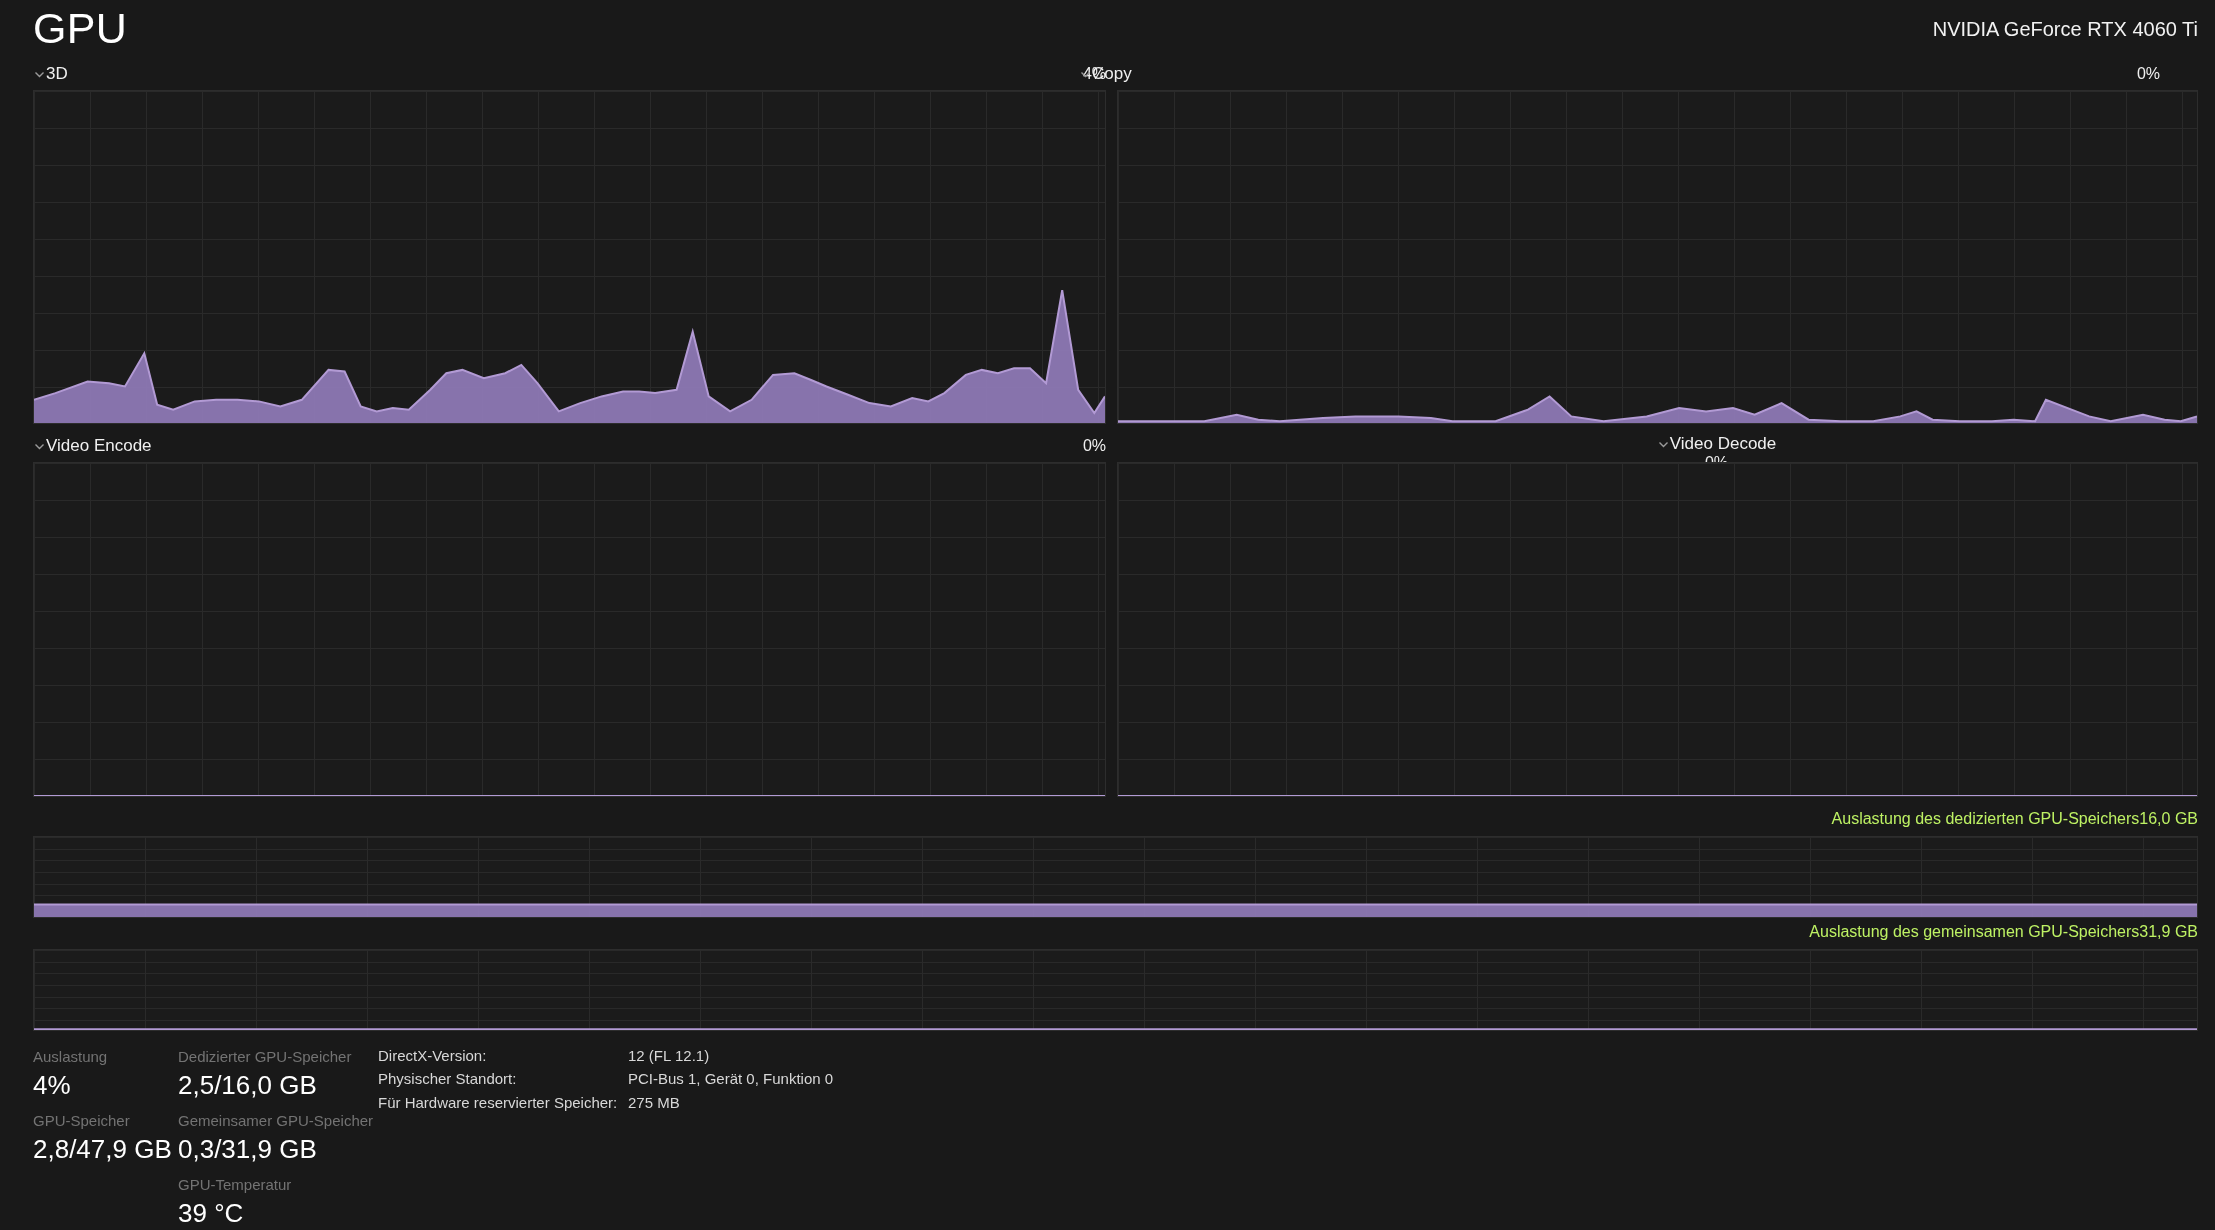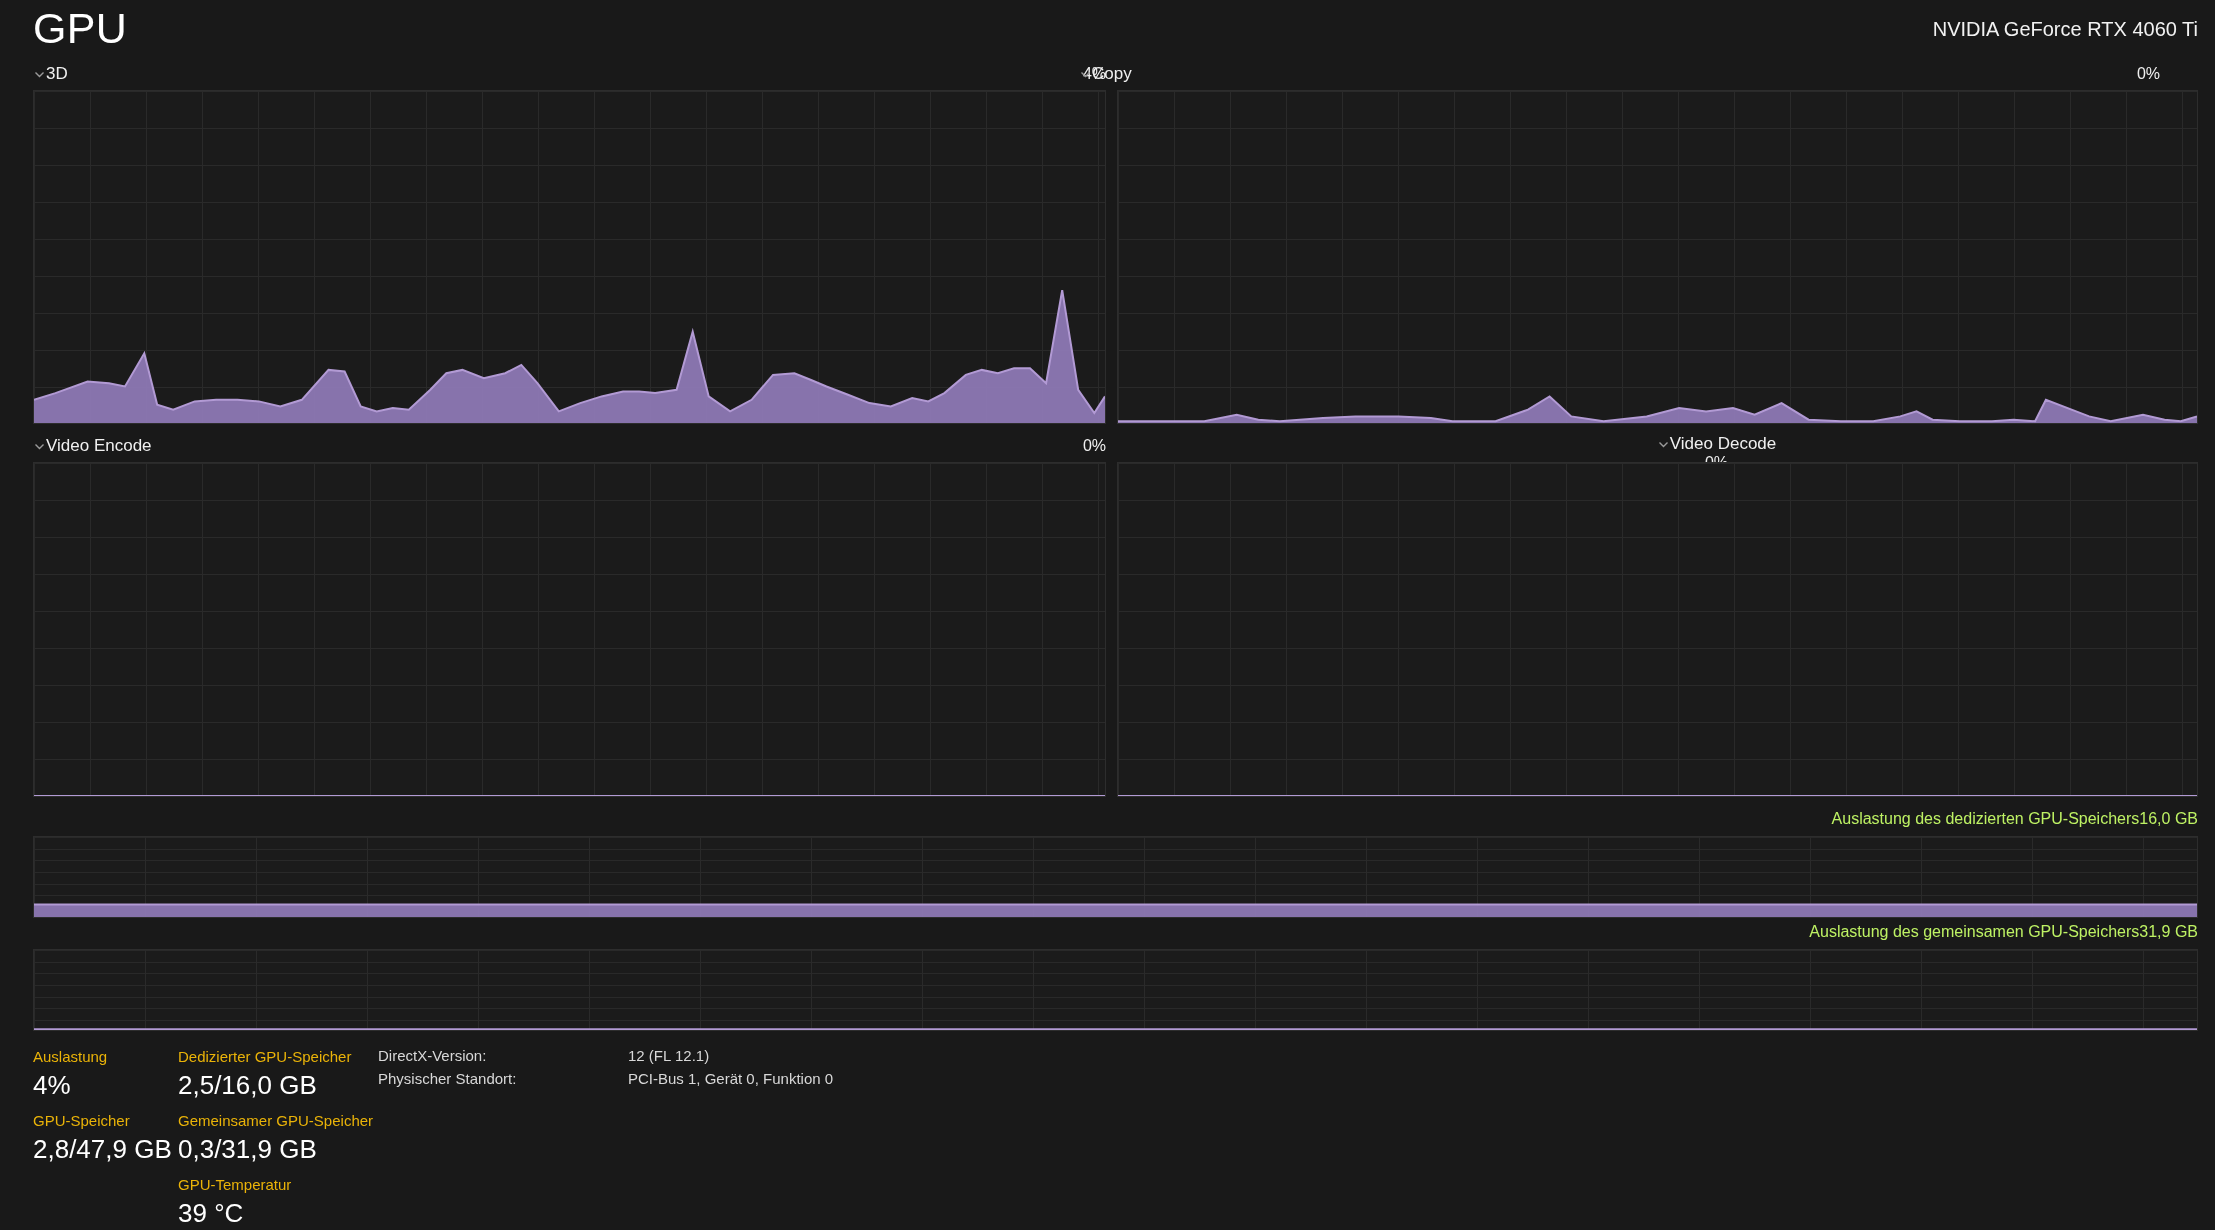--- a/index.html
+++ b/index.html
@@ -61,21 +61,21 @@
     display:flex; justify-content:flex-end; align-items:center;
     height:22px; font-size:16px; color:#bef264;
   }
   .memhdr1 { left:33px; top:808px; width:2165px; }
   .memhdr2 { left:33px; top:921px; width:2165px; }
 
   
   .stat-col { position:absolute; }
   .stat-col-1 { left:33px;  top:1048px; width:140px; }
   .stat-col-2 { left:178px; top:1048px; width:200px; }
-  .stat-label { font-size:15px; line-height:17px; color:#eab308; margin-bottom:3px; white-space:nowrap; }
+  .stat-label { font-size:15px; line-height:17px; color:#737373; margin-bottom:3px; white-space:nowrap; }
   .stat-value { font-size:26px; line-height:34px; font-weight:300; color:#ffffff; margin-bottom:10px; white-space:nowrap; }
 
   .details { left:378px; top:1044px; width:640px; }
   .detail-row { display:flex; font-size:15px; line-height:23.4px; color:#d8d8d8; }
   .detail-row .dl { width:250px; white-space:nowrap; }
   .detail-row .dv { white-space:nowrap; }
 </style>
 </head>
 <body>
 
@@ -188,13 +188,17 @@
 
 <div class="abs details">
   <div class="detail-row">
     <span class="dl">DirectX-Version:</span>
     <span class="dv">12 (FL 12.1)</span>
   </div>
   <div class="detail-row">
     <span class="dl">Physischer Standort:</span>
     <span class="dv">PCI-Bus 1, Gerät 0, Funktion 0</span>
   </div>
+  <div class="detail-row">
+    <span class="dl">Für Hardware reservierter Speicher:</span>
+    <span class="dv">275 MB</span>
+  </div>
 </div>
 
 </body></html>

